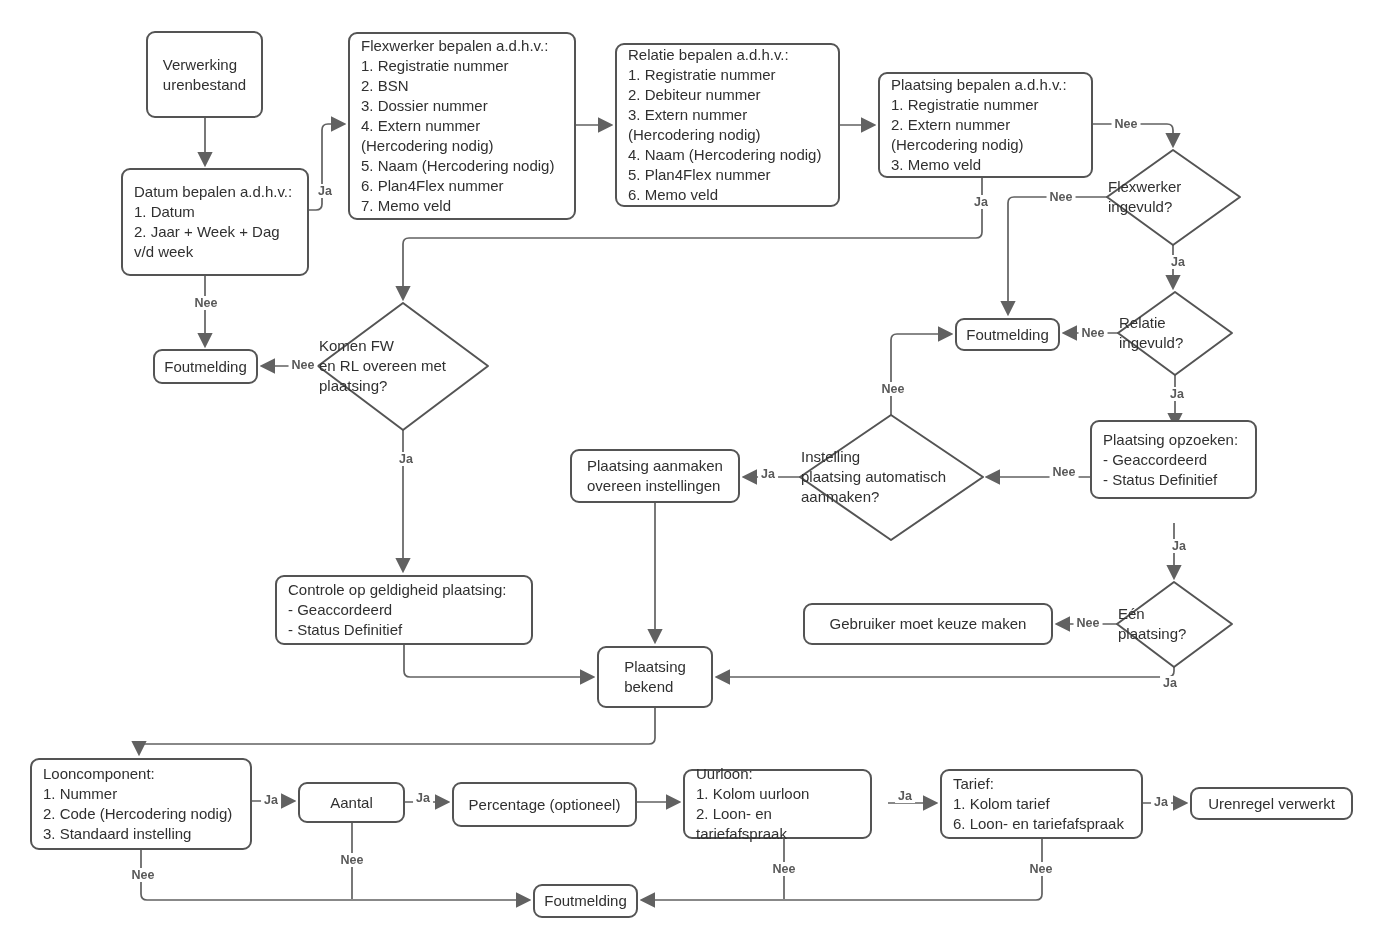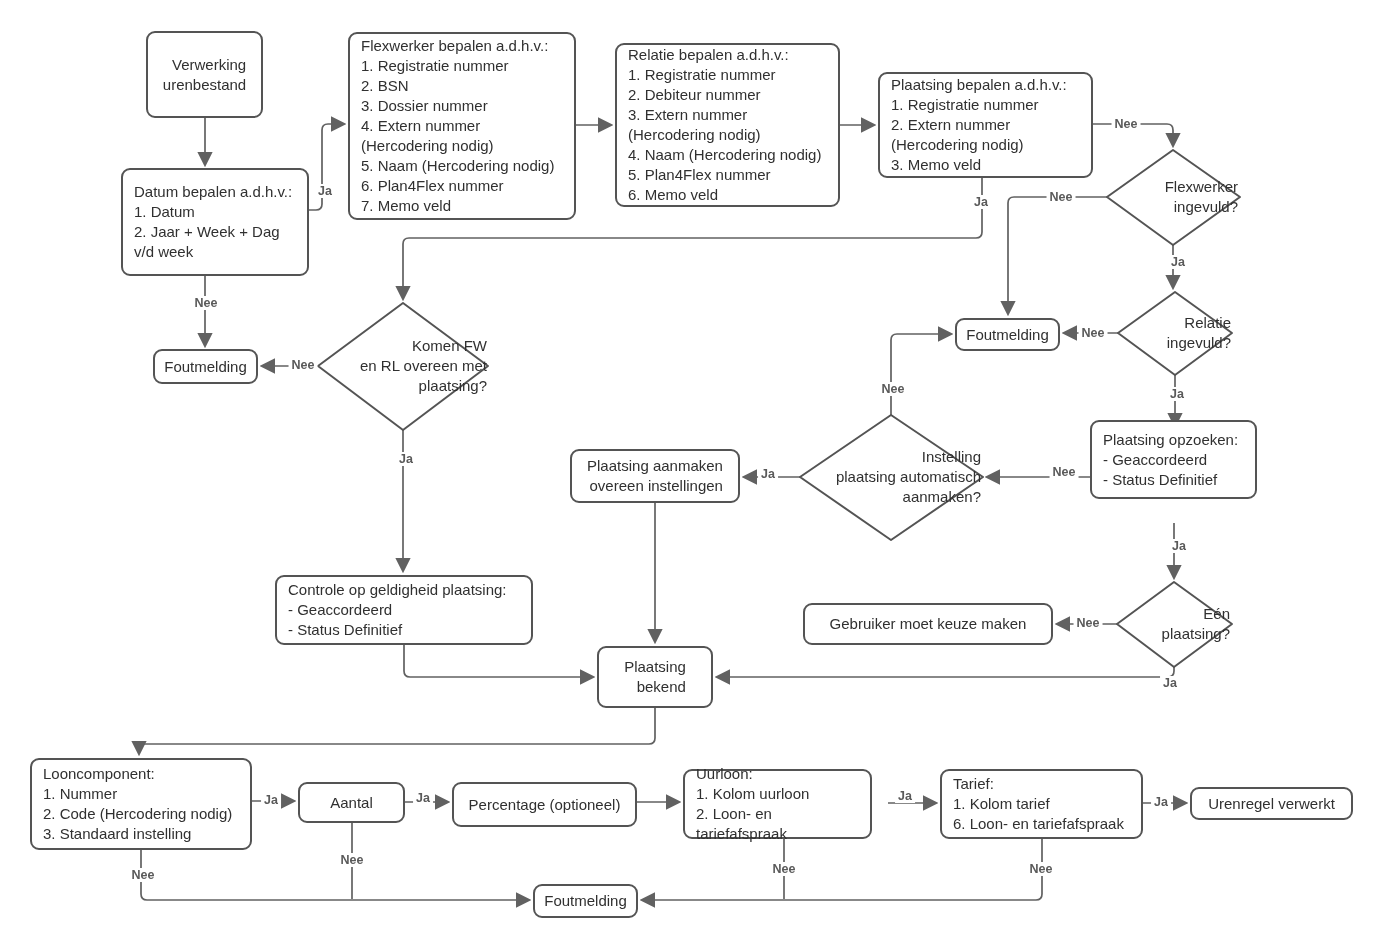--- a/index.html
+++ b/index.html
@@ -14,26 +14,26 @@
     position:relative;width:1381px;height:945px;background:var(--bg);
     font-family:"Liberation Sans",sans-serif;color:var(--text);overflow:hidden;
   }
   svg.wires{position:absolute;left:0;top:0;width:1381px;height:945px;pointer-events:none;}
   .wire{fill:none;stroke:var(--connector);stroke-width:1.7;}
   .arrowhead{fill:var(--connector);}
   .diamond{fill:#ffffff;stroke:var(--border);stroke-width:2;stroke-linejoin:round;}
   .box{
     position:absolute;background:#fff;border:2px solid var(--border);border-radius:9px;
     box-sizing:border-box;display:flex;align-items:center;justify-content:center;
-    font-size:15px;line-height:20px;text-align:right;white-space:pre-line;color:var(--text);
+    font-size:15px;line-height:20px;text-align:left;white-space:pre-line;color:var(--text);
     padding:4px 8px;
   }
   .box.list{justify-content:flex-start;text-align:left;padding:6px 11px;}
   .dtext{
-    position:absolute;transform:translate(-50%,-50%);text-align:right;
+    position:absolute;transform:translate(-50%,-50%);text-align:left;
     font-size:15px;line-height:20px;white-space:pre-line;color:var(--text);pointer-events:none;
   }
   .edge-label{
     position:absolute;transform:translate(-50%,-50%);
     font-size:12.5px;line-height:14px;font-weight:bold;color:var(--labelc);
     background:#fff;padding:0 3px;white-space:nowrap;
   }
 </style>
 </head>
 <body>

